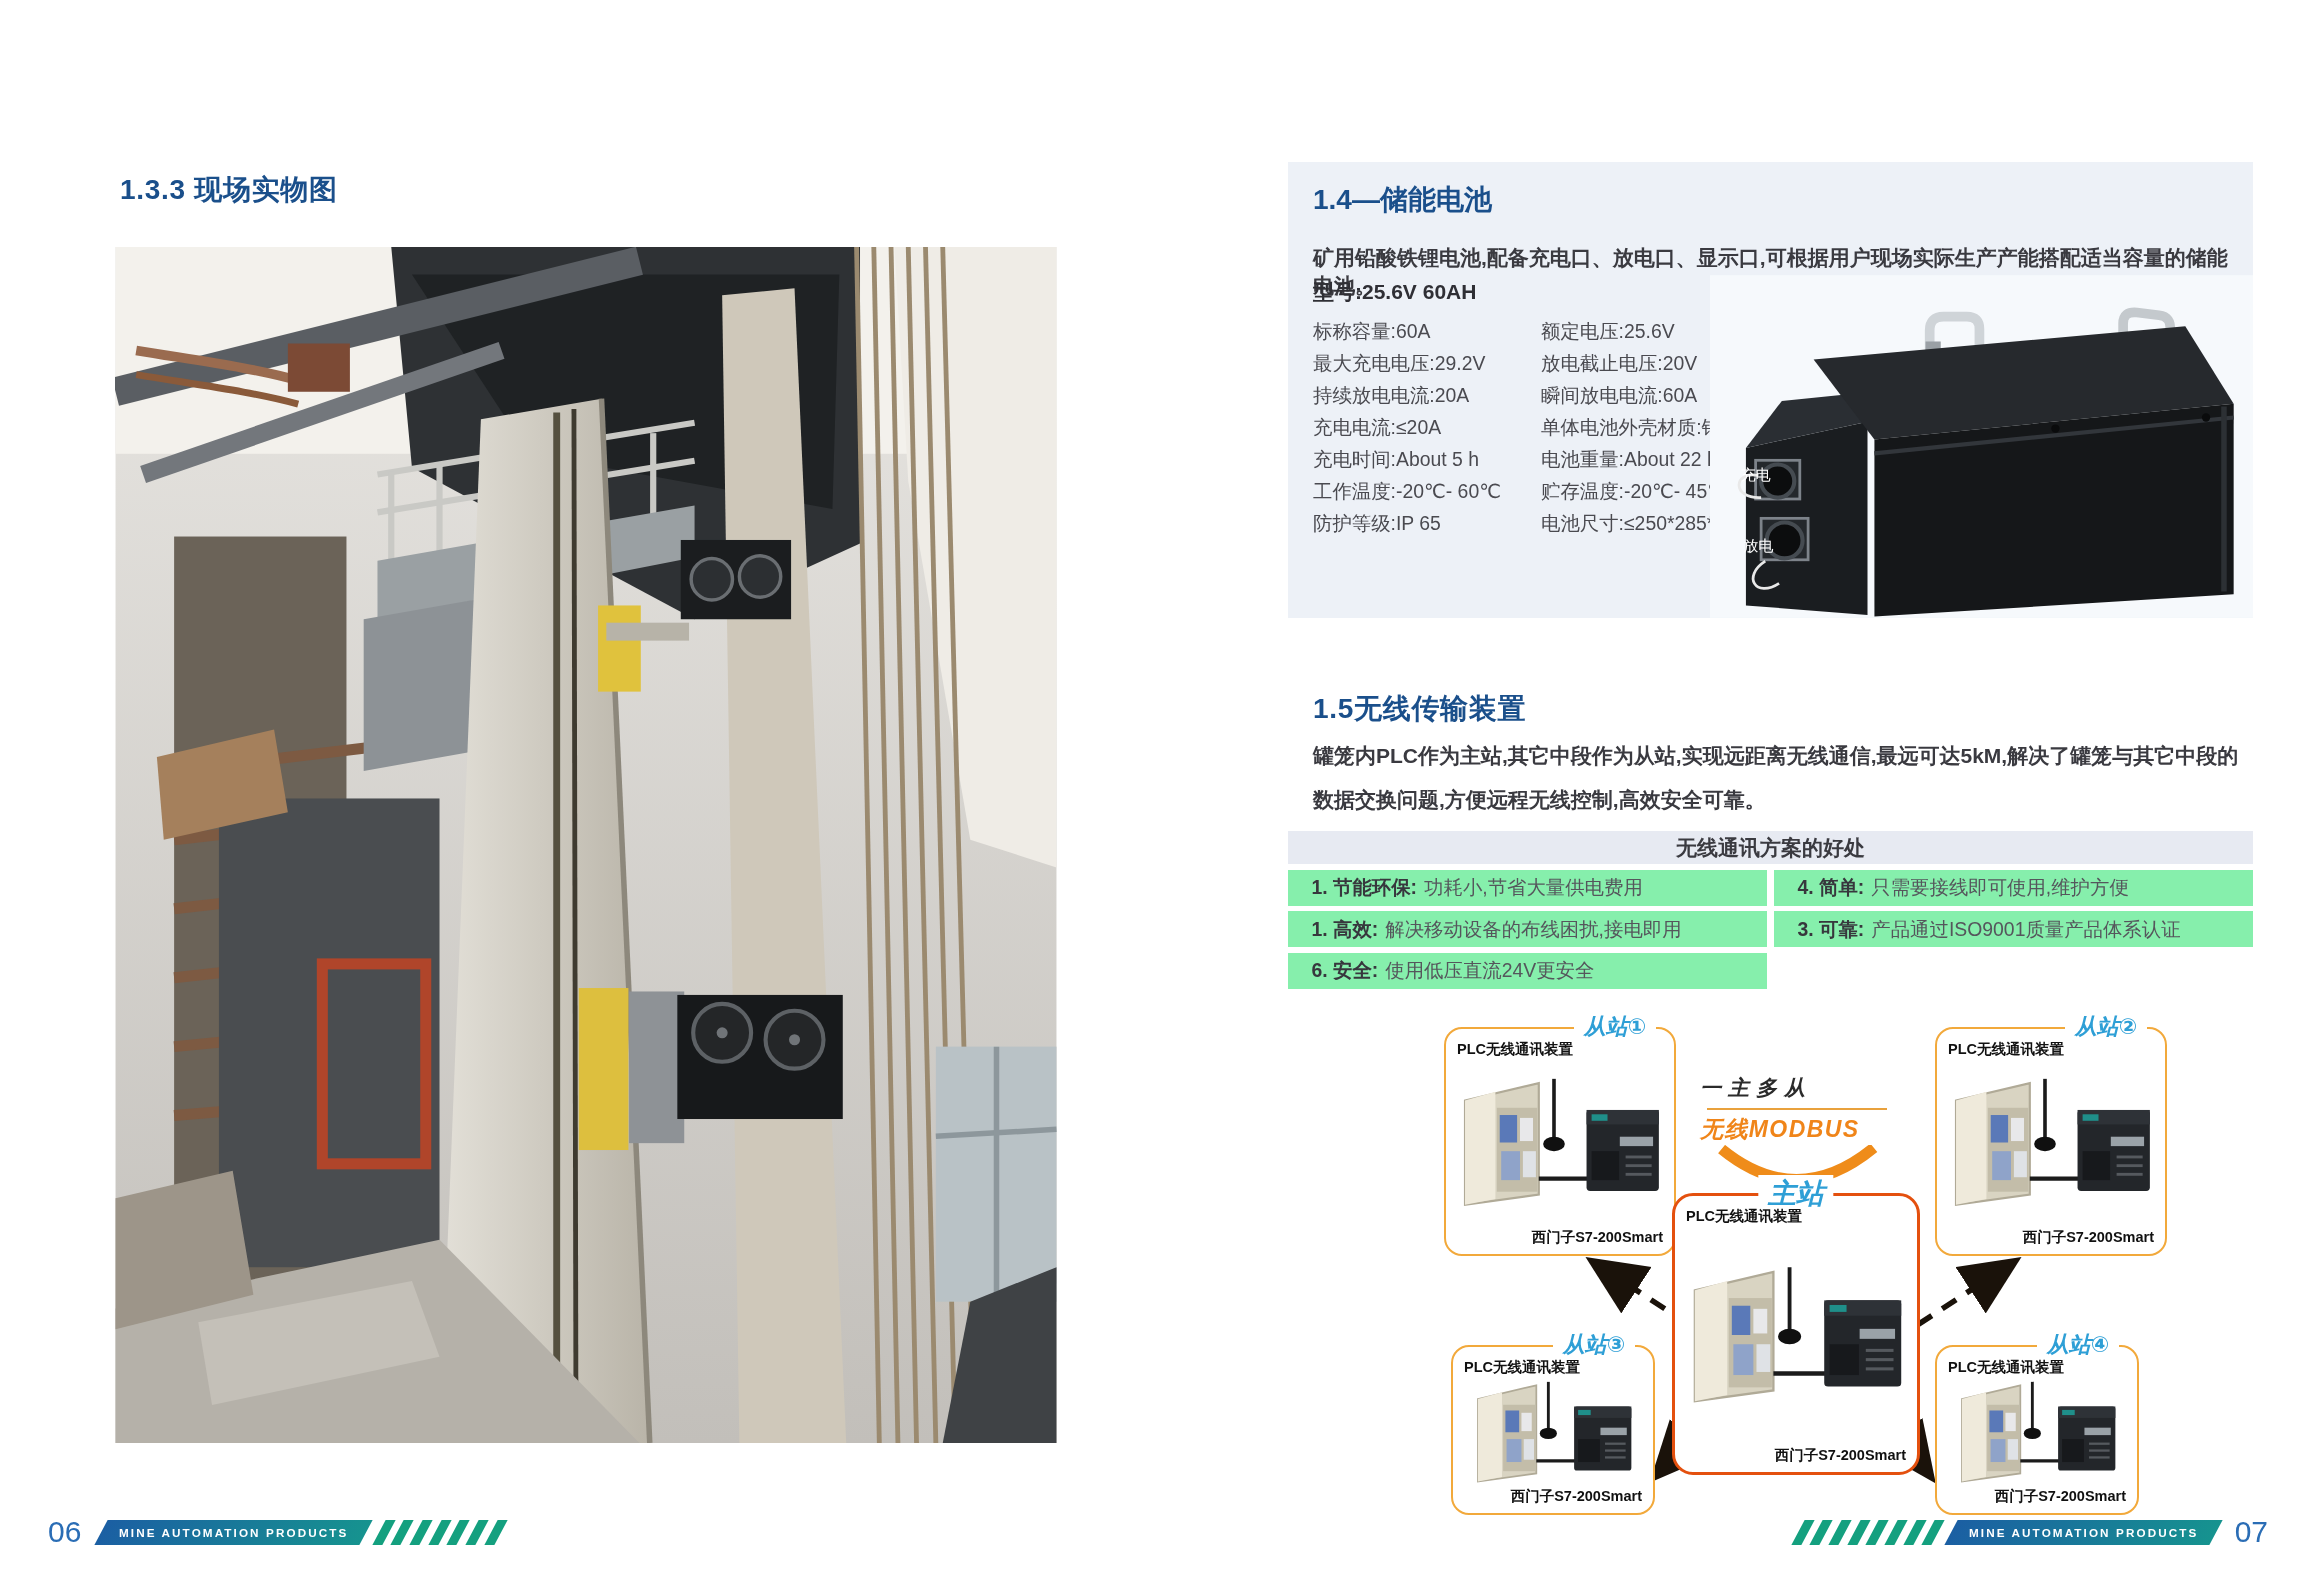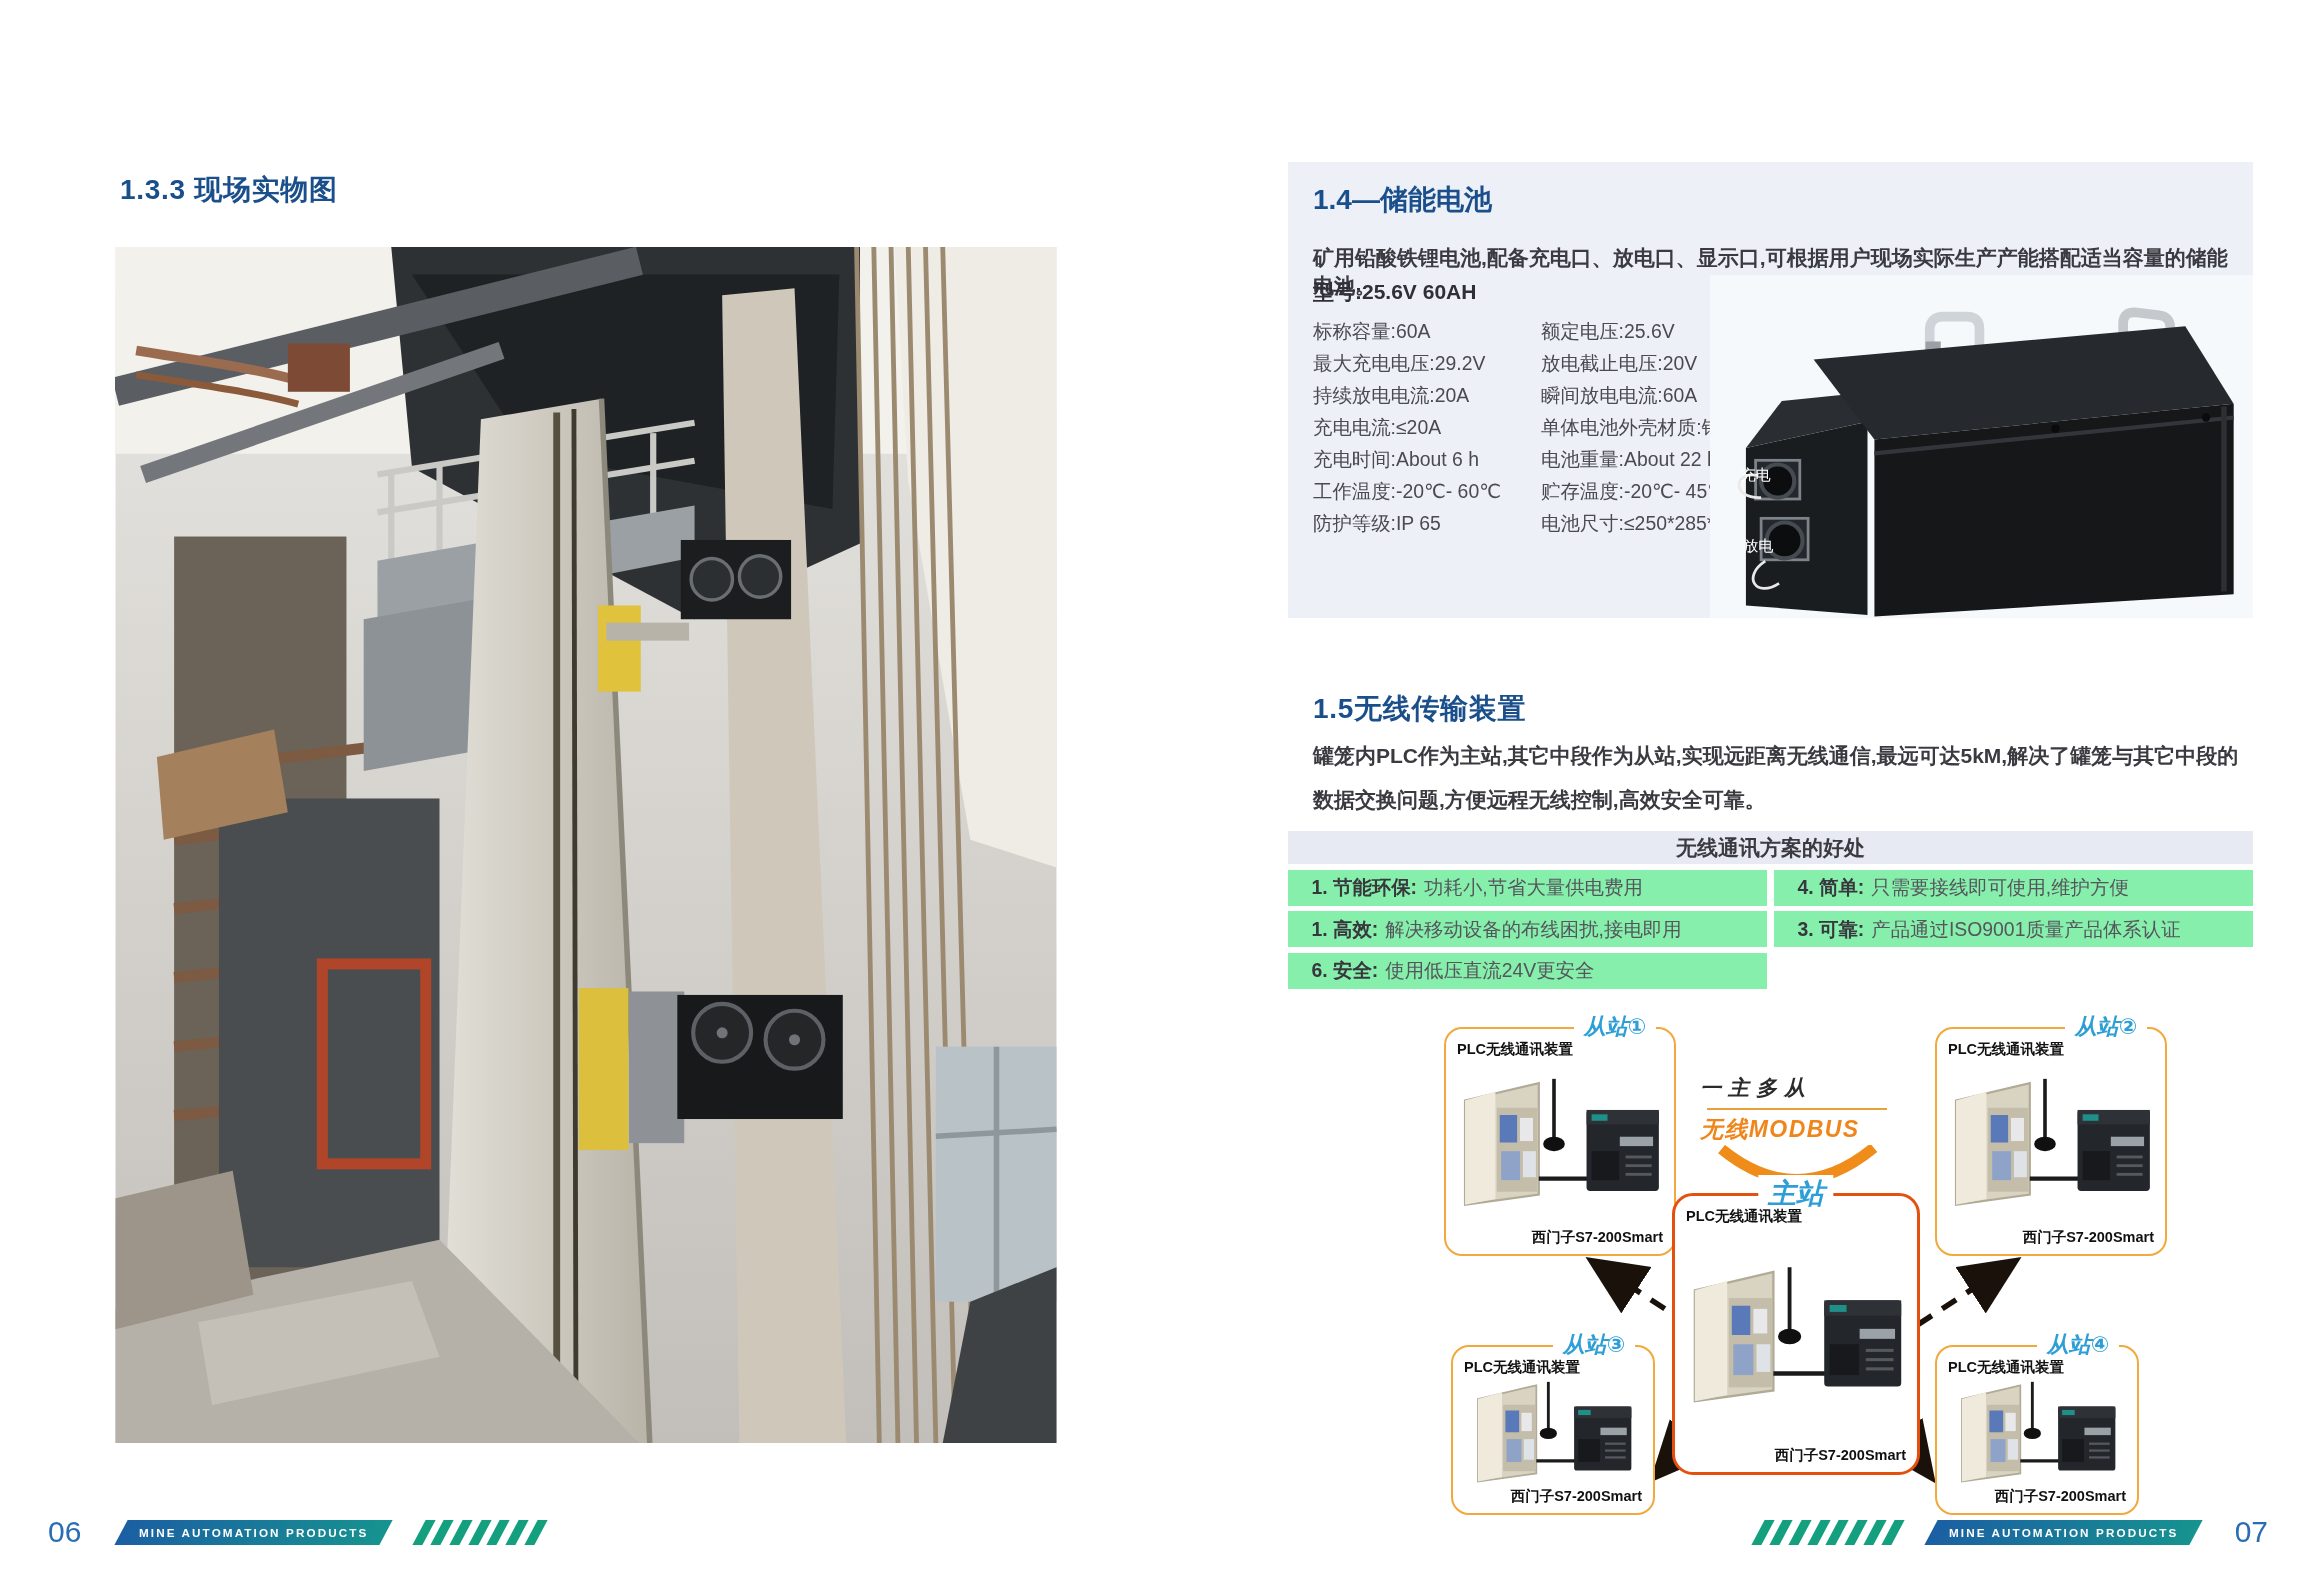--- a/index.html
+++ b/index.html
@@ -39,21 +39,21 @@
   .device-label{position:absolute;top:11px;left:11px;font-size:14.5px;font-weight:700;color:#111;z-index:3;}
   .plc-label{position:absolute;bottom:7px;right:11px;font-size:14.5px;font-weight:700;color:#111;z-index:3;}
   .photo-slot{position:absolute;left:5.5px;right:5.5px;top:30px;bottom:28px;z-index:2;}
   .station.s-small .photo-slot{top:28px;bottom:23.5px;}
   .photo-slot svg{width:100%;height:100%;}
   .modbus{position:absolute;left:263px;top:75px;width:194px;height:122px;text-align:left;z-index:2;}
   .modbus .l1{font-size:21px;font-weight:700;color:#2b2b2b;letter-spacing:7px;font-style:italic;}
   .modbus .rule{height:2.1px;background:#e9a13c;margin:5.5px 7px 4.1px 7px;}
   .modbus .l2{font-size:23px;font-weight:700;color:#f08519;font-style:italic;letter-spacing:1.4px;}
   
-  .footer{position:absolute;top:1518px;height:28px;display:flex;align-items:center;gap:20px;}
+  .footer{position:absolute;top:1518px;height:28px;display:flex;align-items:center;}
   .page-num{font-size:30px;color:#2a6db5;font-weight:400;}
   .fbar{height:25px;display:flex;align-items:center;background:linear-gradient(90deg,#1b5fa3,#16938f);
         transform:skewX(-28deg);padding:0 18px;}
   .fbar span{transform:skewX(28deg);color:#fff;font-size:11.7px;font-weight:700;letter-spacing:2.1px;white-space:nowrap;}
   .stripes{display:flex;gap:8.3px;margin:0 12.4px;}
   .stripe{width:10.4px;height:25px;background:#14a07f;transform:skewX(-28deg);}
 </style>
 </head>
 <body>
 
@@ -171,21 +171,21 @@
 
     <div class="specs">
       <span>标称容量:60A</span>
         <span>额定电压:25.6V</span>
       <span>最大充电电压:29.2V</span>
         <span>放电截止电压:20V</span>
       <span>持续放电电流:20A</span>
         <span>瞬间放电电流:60A</span>
       <span>充电电流:≤20A</span>
         <span>单体电池外壳材质:铝合金</span>
-      <span>充电时间:About 6 h</span>
+      <span>充电时间:About 5 h</span>
         <span>电池重量:About 22 kg</span>
       <span>工作温度:-20℃- 60℃</span>
         <span>贮存温度:-20℃- 45℃</span>
       <span>防护等级:IP 65</span>
         <span>电池尺寸:≤250*285*220mm</span>
     </div>
 
     <svg class="battery-photo" viewBox="0 0 786 496">
       <rect width="786" height="496" fill="#f6f9fc"></rect>
 

